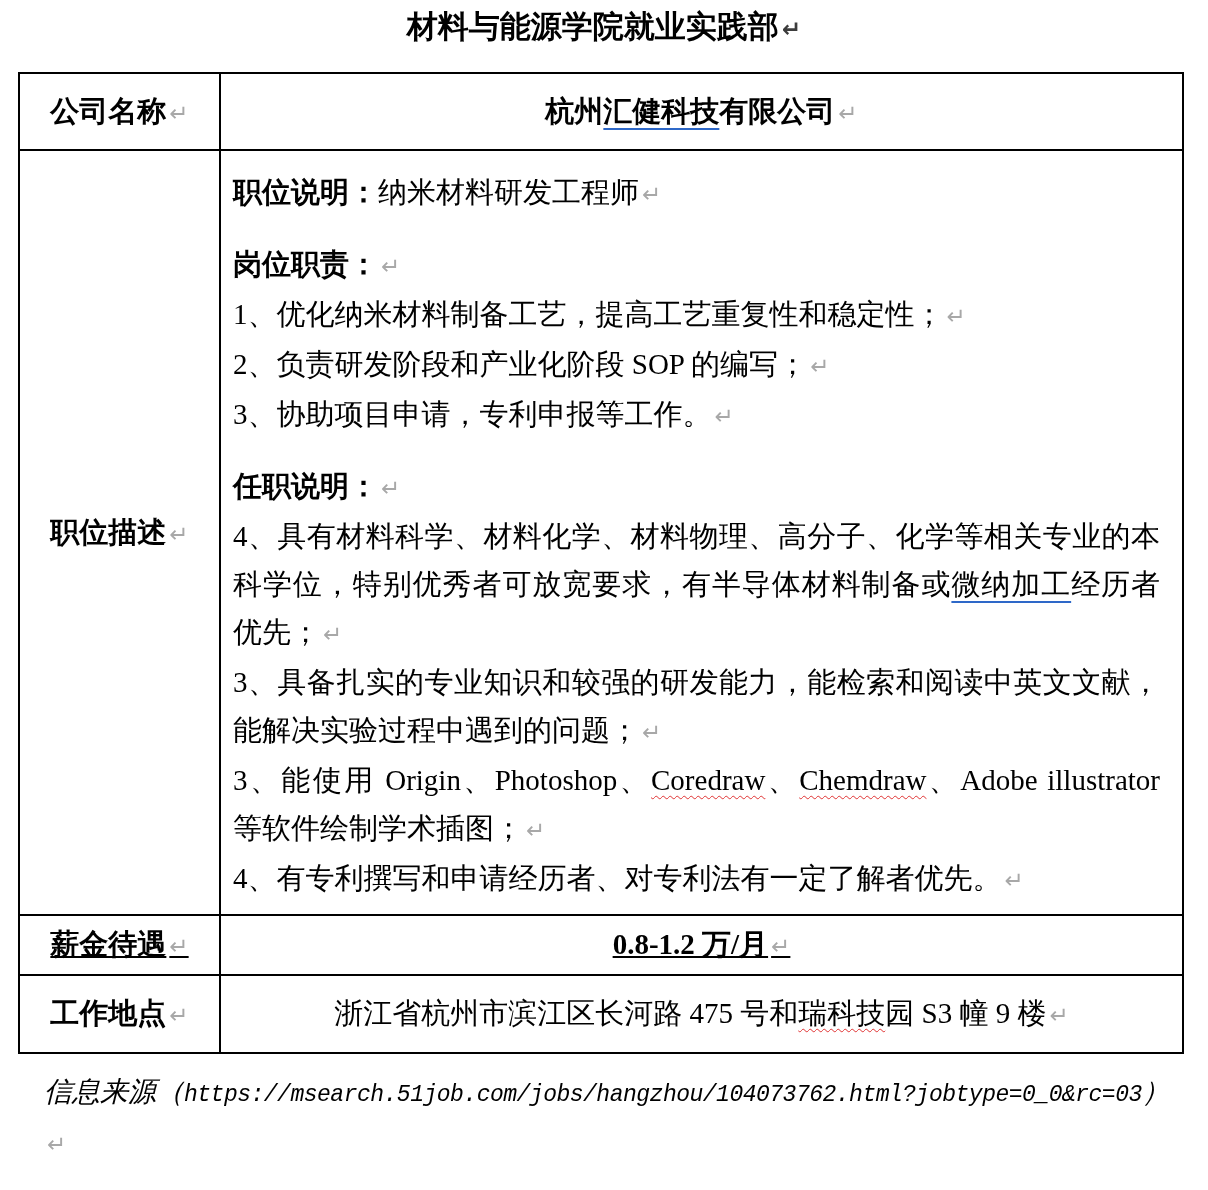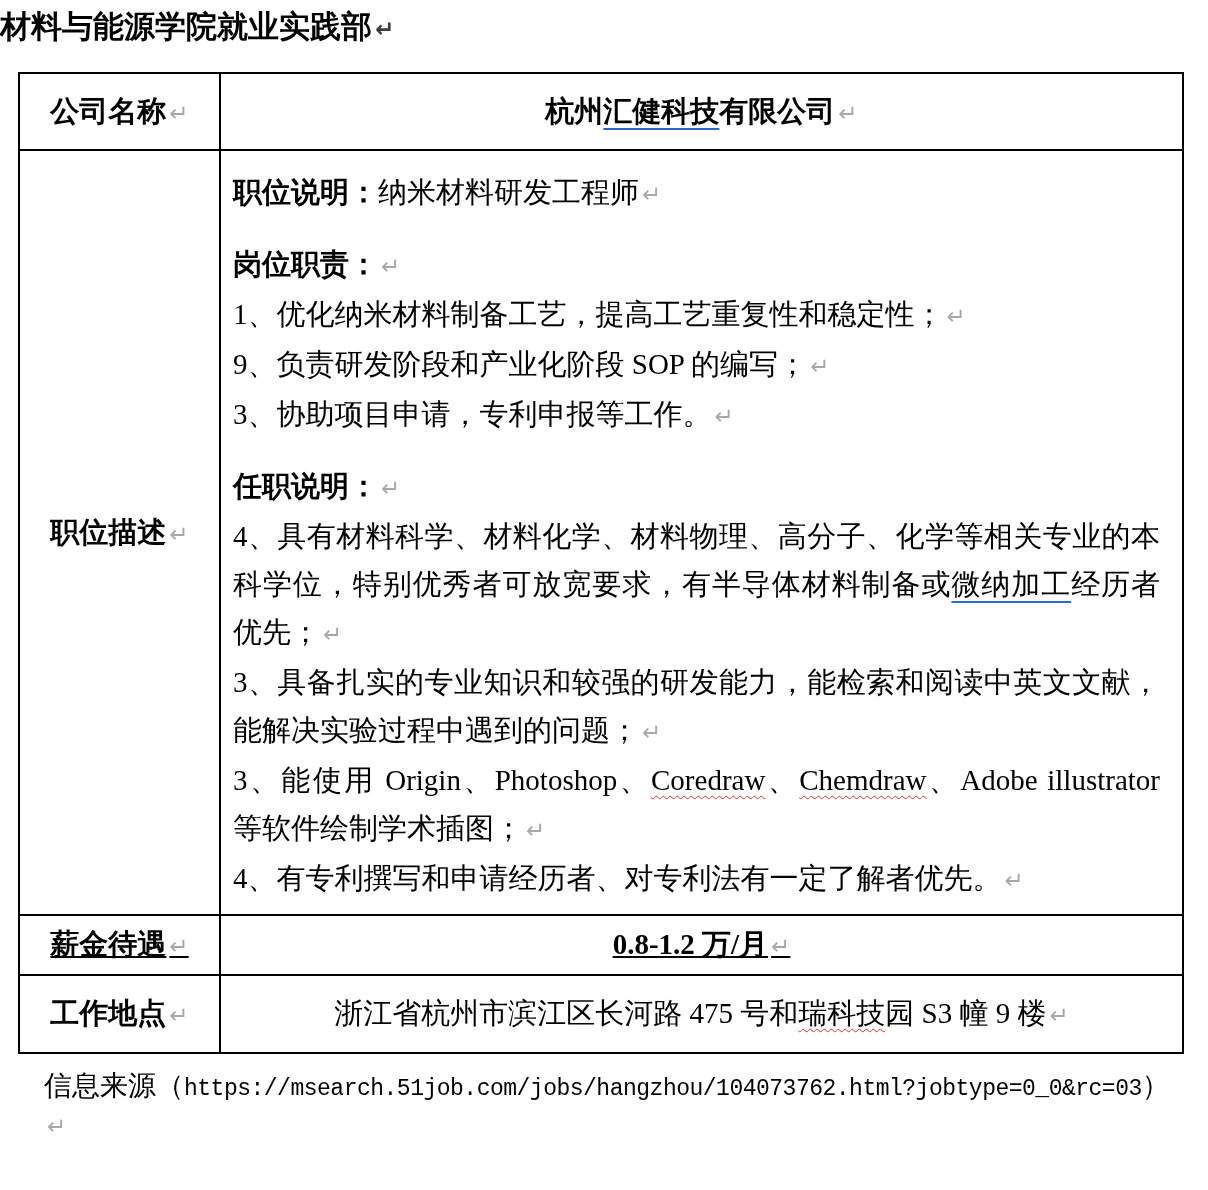--- a/index.html
+++ b/index.html
@@ -5,21 +5,21 @@
   html, body { margin: 0; padding: 0; }
   body {
     width: 1208px; height: 1190px;
     background: #ffffff; color: #000;
     font-family: "Liberation Serif", "DejaVu Serif", serif;
     overflow: hidden; position: relative;
   }
   .doc { padding-top: 6px; }
 
   .doc-title, .doc-subtitle {
-    text-align: left; font-size: 31px; font-weight: 700; line-height: 42px;
+    text-align: center; font-size: 31px; font-weight: 700; line-height: 42px;
   }
   .doc-subtitle { margin-top: 32px; }
 
   .pmark {
     color: var(--pmark, #a8a8a8);
     font-family: "DejaVu Sans", sans-serif;
     font-size: 23px; margin-left: 3px; font-weight: 400;
   }
   .pmark.dark { color: #3c3c3c; font-weight: 700; }
 
@@ -48,21 +48,21 @@
     text-underline-offset: 7px;
   }
   .u-wavy {
     text-decoration: underline;
     text-decoration-style: wavy;
     text-decoration-color: var(--uwavy, #e03333);
     text-decoration-thickness: 1px;
     text-underline-offset: 5px;
   }
 
-  .footer-source { font-size: 28px; margin: 14px 16px 0 44px; line-height: 36px; }
+  .footer-source { font-size: 28px; margin: 14px 16px 0 44px; line-height: 47px; font-style: italic; }
   .footer-source .url {
     font-family: "Liberation Mono", "DejaVu Sans Mono", monospace;
     font-size: 23px; letter-spacing: -0.5px;
   }
   .footer-contrib { font-size: 29px; text-align: right; margin: 6px 48px 0 0; line-height: 40px; }
 </style>
 </head>
 <body>
 
 <div class="doc">
@@ -77,21 +77,21 @@
       <td class="val-center company-cell"><span>杭州</span><span class="u-blue">汇健科技</span><span>有限公司</span><span class="pmark">↵</span></td>
     </tr>
 
     <tr class="r-desc">
       <td class="lbl"><span>职位描述</span><span class="pmark">↵</span></td>
       <td class="desc-cell">
         <p><span class="b">职位说明：</span><span>纳米材料研发工程师</span><span class="pmark">↵</span></p>
 
         <p class="gap-top"><span class="b">岗位职责：</span><span class="pmark">↵</span></p>
         <p><span>1、优化纳米材料制备工艺，提高工艺重复性和稳定性；</span><span class="pmark">↵</span></p>
-        <p><span>9、负责研发阶段和产业化阶段 SOP 的编写；</span><span class="pmark">↵</span></p>
+        <p><span>2、负责研发阶段和产业化阶段 SOP 的编写；</span><span class="pmark">↵</span></p>
         <p><span>3、协助项目申请，专利申报等工作。</span><span class="pmark">↵</span></p>
 
         <p class="gap-top"><span class="b">任职说明：</span><span class="pmark">↵</span></p>
         <p><span>4、具有材料科学、材料化学、材料物理、高分子、化学等相关专业的本科学位，特别优秀者可放宽要求，有半导体材料制备或</span><span class="u-blue">微纳加工</span><span>经历者优先；</span><span class="pmark">↵</span></p>
         <p><span>3、具备扎实的专业知识和较强的研发能力，能检索和阅读中英文文献，能解决实验过程中遇到的问题；</span><span class="pmark">↵</span></p>
         <p><span>3、能使用 Origin、Photoshop、</span><span class="u-wavy">Coredraw</span><span>、</span><span class="u-wavy">Chemdraw</span><span>、Adobe illustrator 等软件绘制学术插图；</span><span class="pmark">↵</span></p>
         <p><span>4、有专利撰写和申请经历者、对专利法有一定了解者优先。</span><span class="pmark">↵</span></p>
       </td>
     </tr>
 

